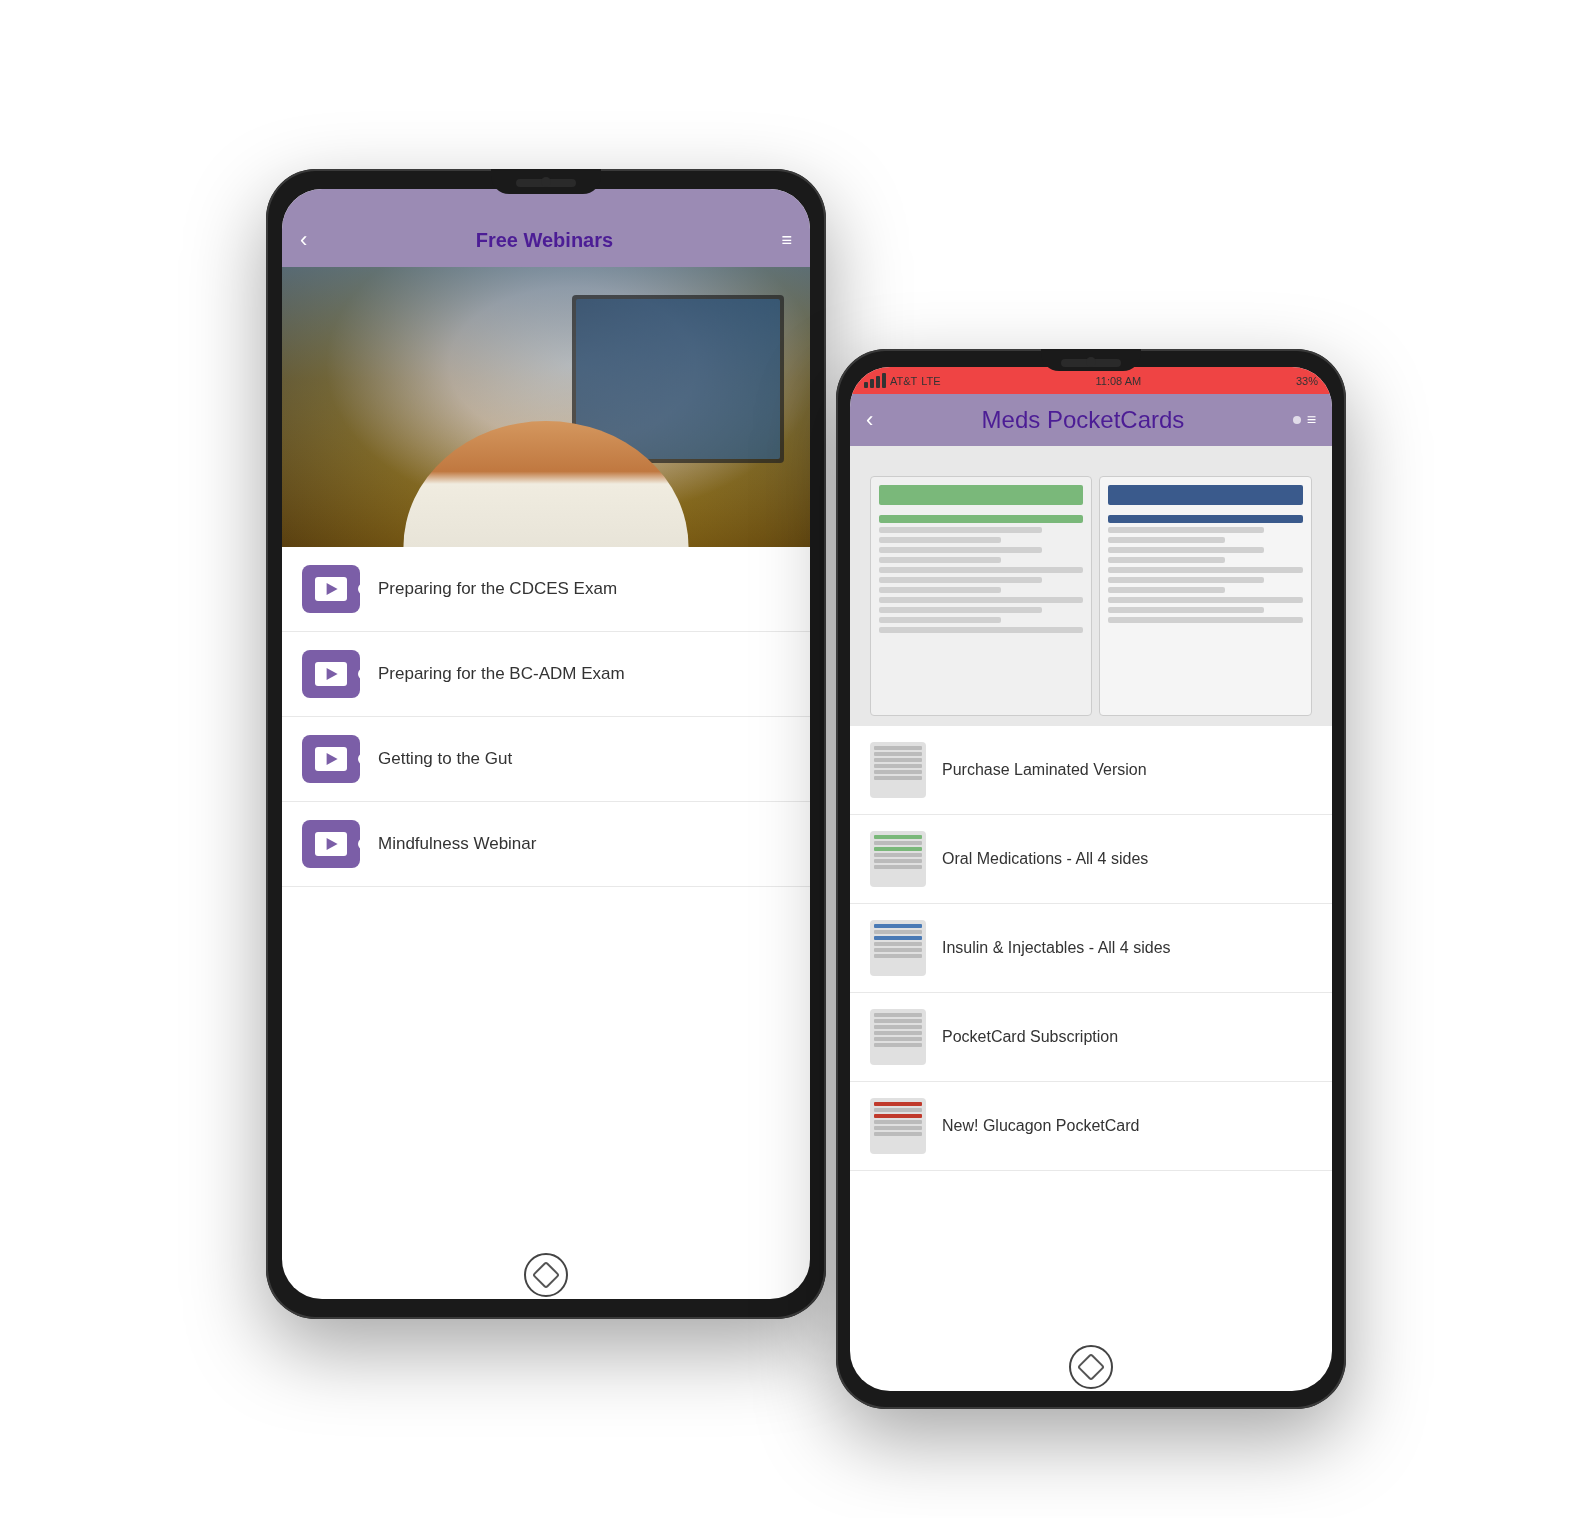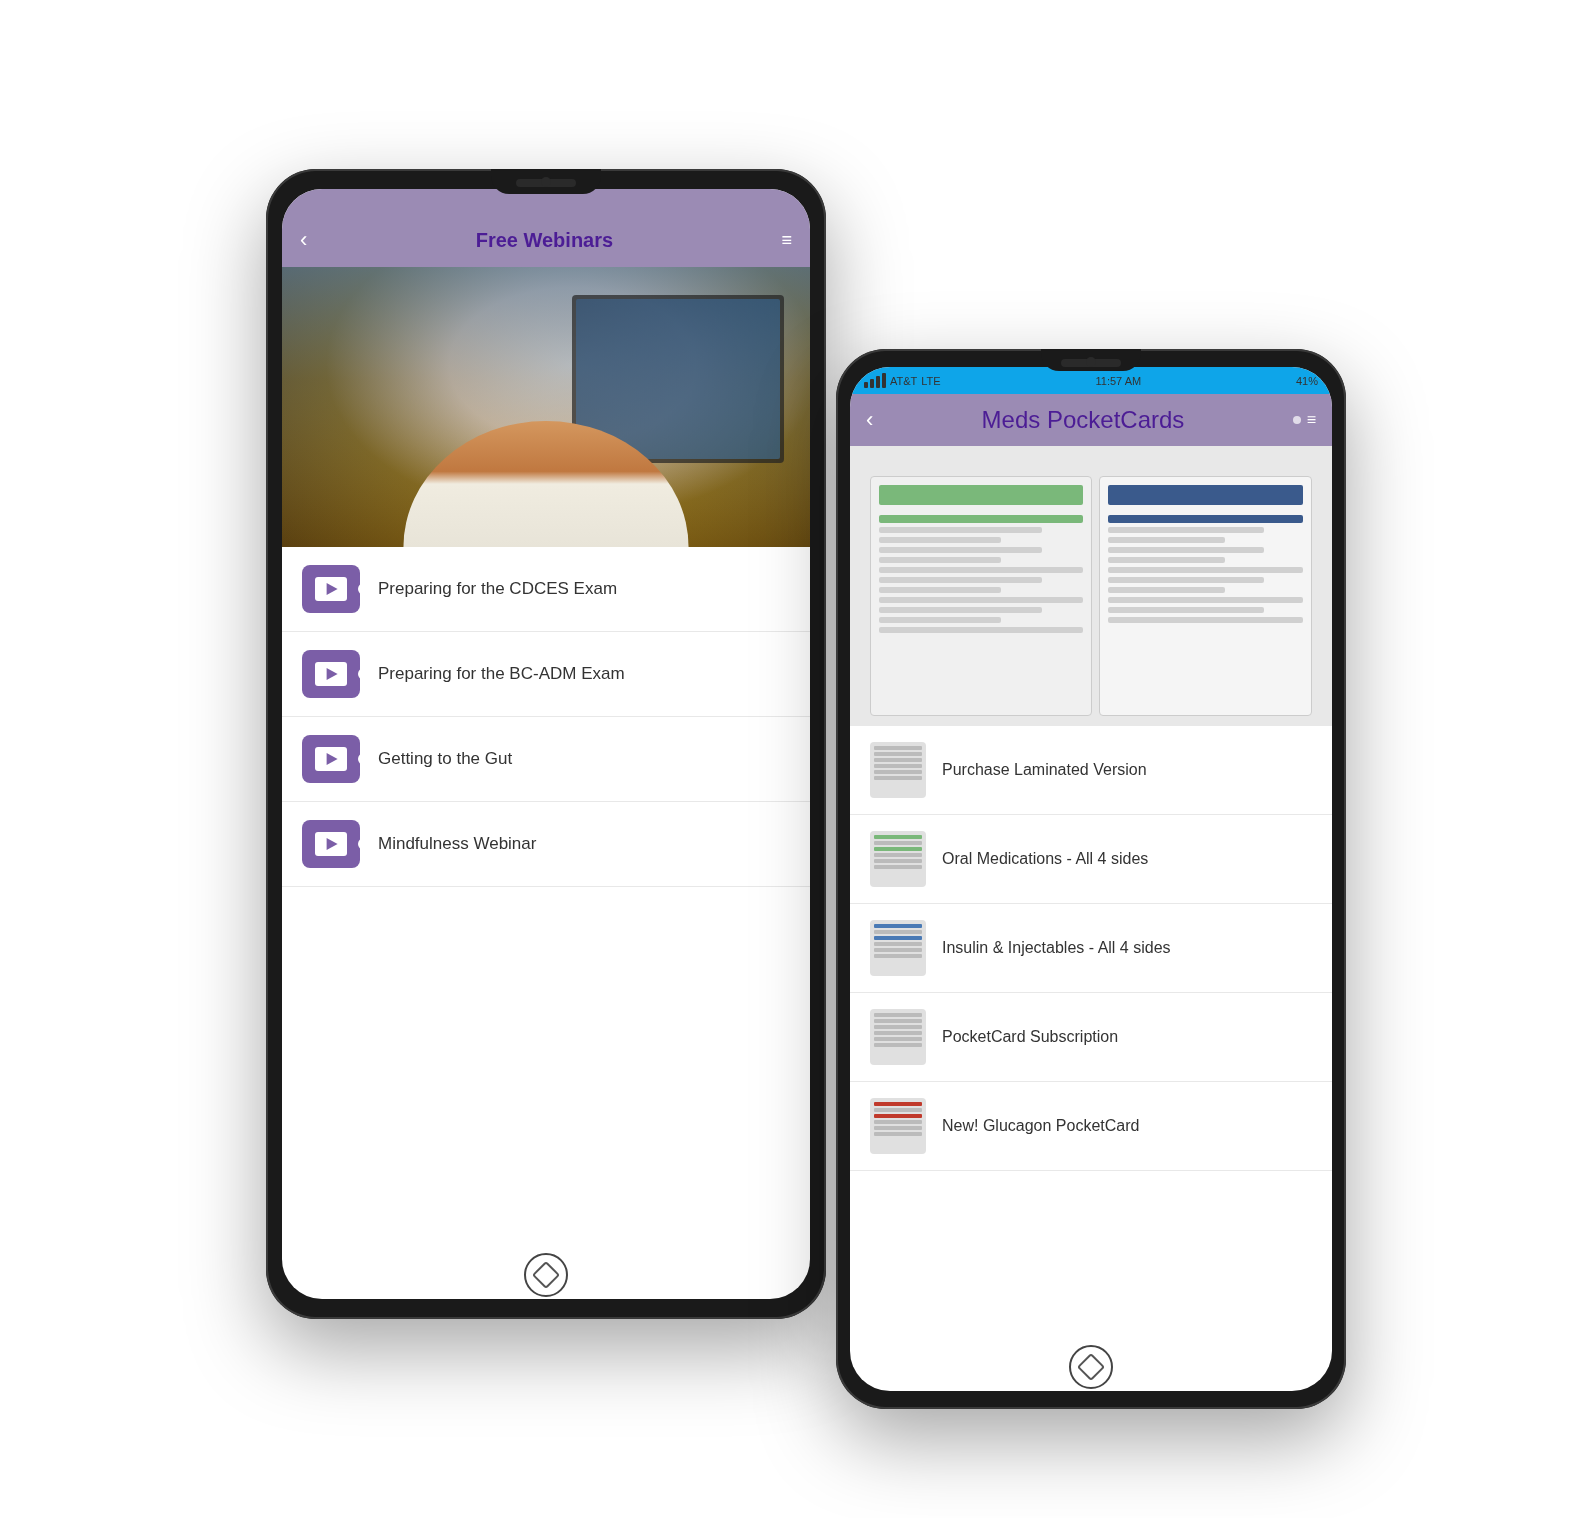--- a/index.html
+++ b/index.html
@@ -294,21 +294,21 @@
 
     
     .app2 {
       display: flex;
       flex-direction: column;
       height: 100%;
       background: #fff;
     }
 
     .app2-status-bar {
-      background: #0ea5e9;
+      background: #ef4444;
       padding: 6px 14px;
       display: flex;
       justify-content: space-between;
       align-items: center;
       font-size: 11px;
       color: #333;
       flex-shrink: 0;
       text-align: center;
     }
 
@@ -595,23 +595,23 @@
           <div class="status-left">
             <div class="signal-bars">
               <div class="signal-bar" style="height:6px"></div>
               <div class="signal-bar" style="height:9px"></div>
               <div class="signal-bar" style="height:12px"></div>
               <div class="signal-bar" style="height:15px"></div>
             </div>
             <span>AT&amp;T</span>
             <span>LTE</span>
           </div>
-          <span>11:57 AM</span>
+          <span>11:08 AM</span>
           <div class="status-right">
-            <span>41%</span>
+            <span>33%</span>
           </div>
         </div>
 
         <div class="app2-header">
           <span class="back-btn">‹</span>
           <span class="title">Meds PocketCards</span>
           <div class="menu-icon">
             <div class="dot-circle"></div>
             <span>≡</span>
           </div>

